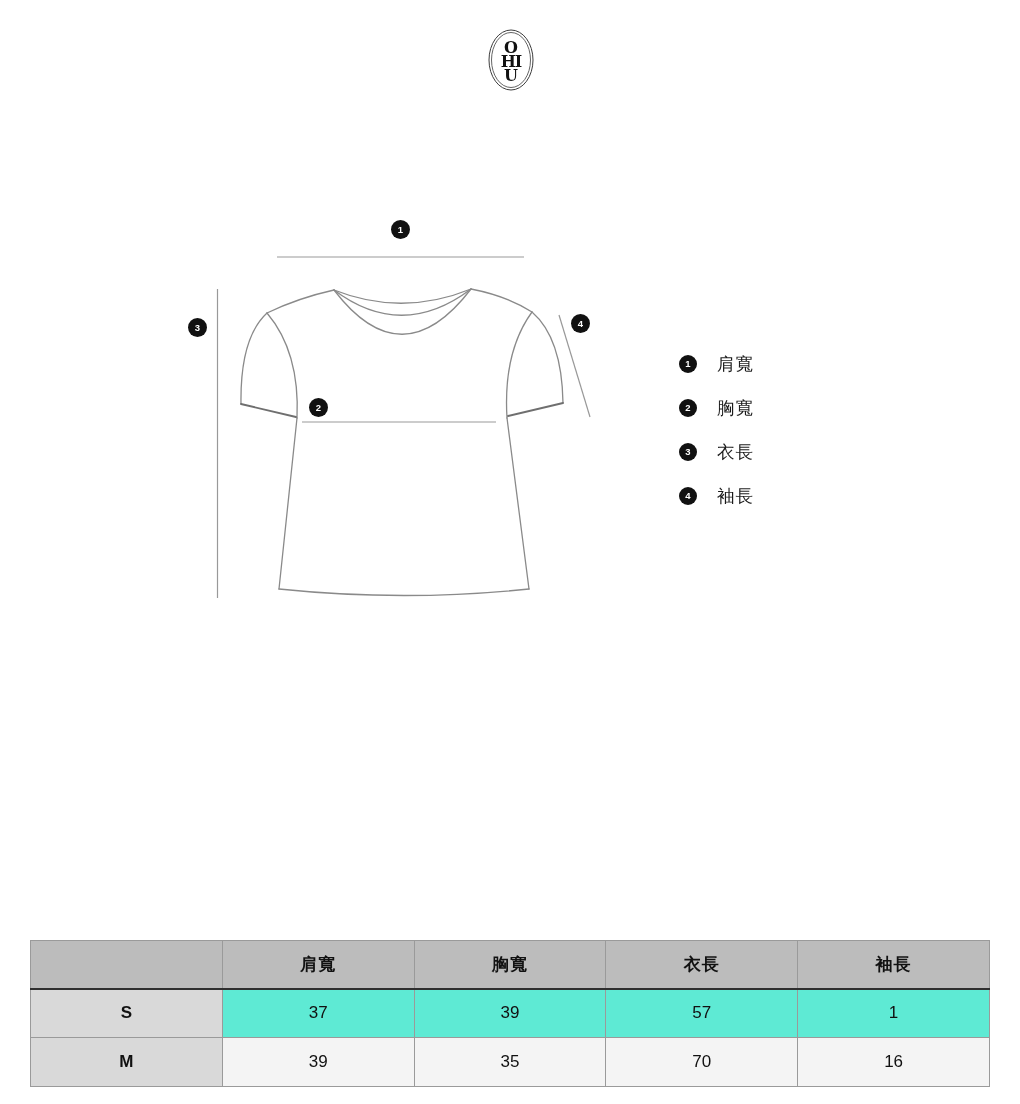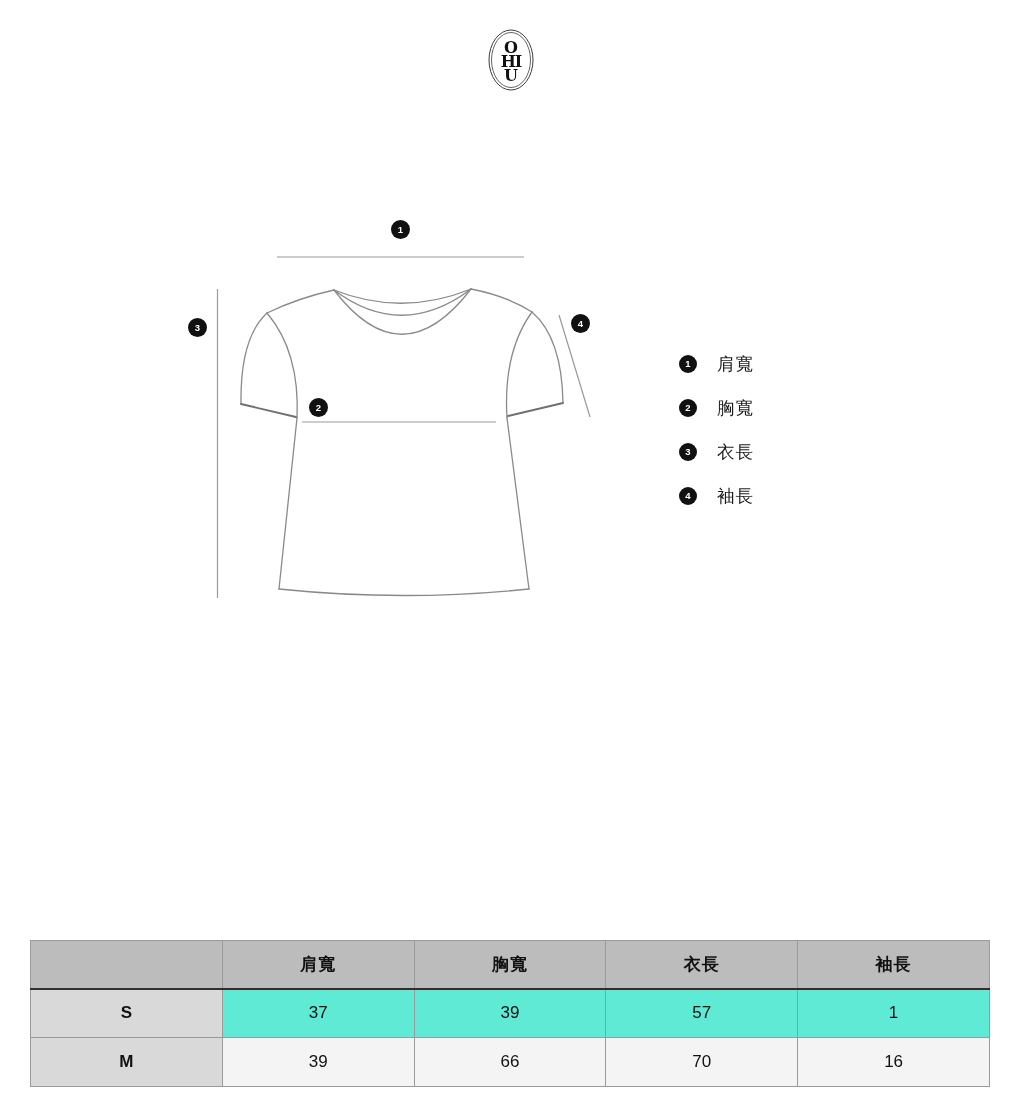--- a/index.html
+++ b/index.html
@@ -186,20 +186,20 @@
       <tr class="row-s">
         <td class="size-label">S</td>
         <td class="val">37</td>
         <td class="val">39</td>
         <td class="val">57</td>
         <td class="val">1</td>
       </tr>
       <tr class="row-m">
         <td class="size-label">M</td>
         <td class="val">39</td>
-        <td class="val">66</td>
+        <td class="val">35</td>
         <td class="val">70</td>
         <td class="val">16</td>
       </tr>
     </tbody>
   </table>
 
 </div>
 
 </body></html>

